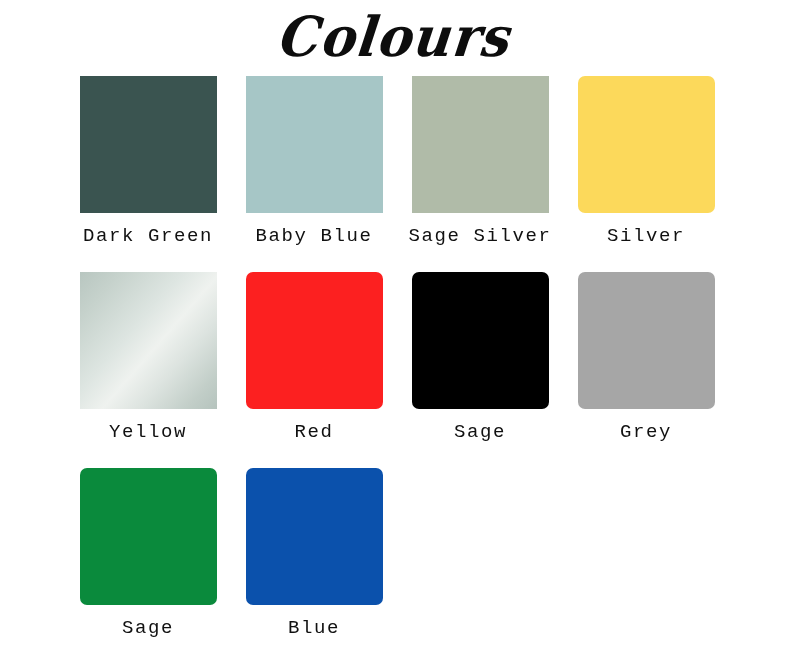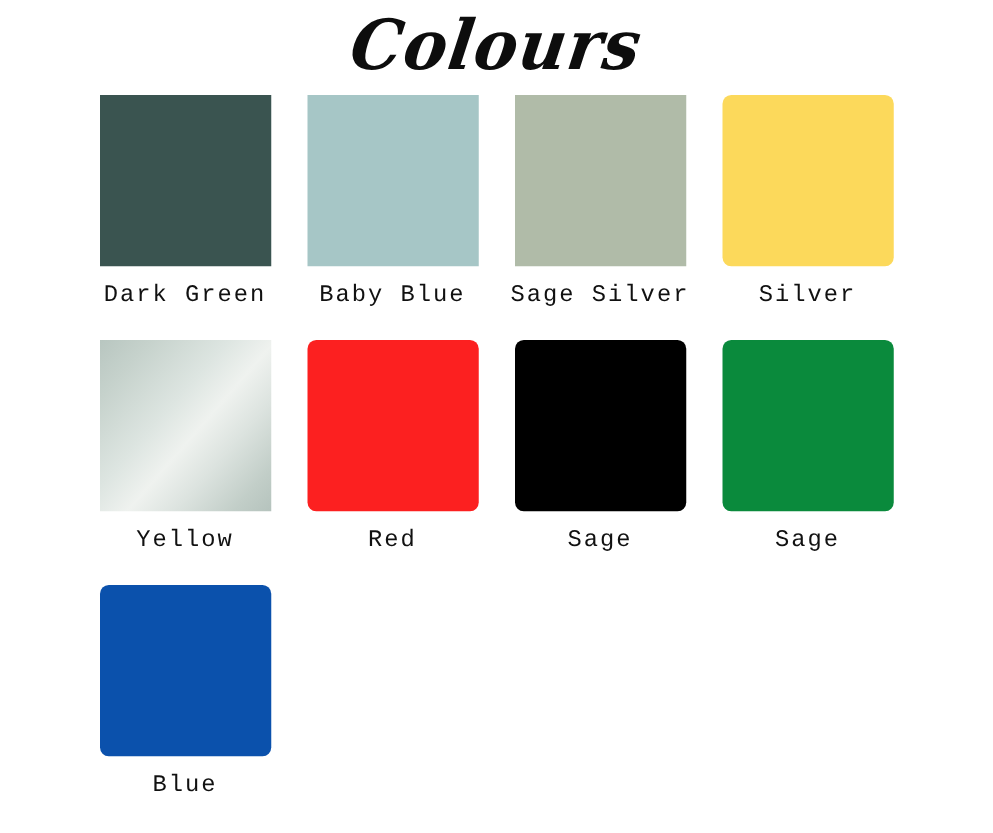--- a/index.html
+++ b/index.html
@@ -114,20 +114,24 @@
       </div>
       <div class="cell">
         <div class="swatch r1" style="background: rgb(252, 32, 32);"></div>
         <div class="label">Red</div>
       </div>
       <div class="cell">
         <div class="swatch r1" style="background: rgb(0, 0, 0);"></div>
         <div class="label">Sage</div>
       </div>
       <div class="cell">
+        <div class="swatch r1" style="background: rgb(166, 166, 166);"></div>
+        <div class="label">Grey</div>
+      </div>
+      <div class="cell">
         <div class="swatch r1" style="background: rgb(10, 138, 60);"></div>
         <div class="label">Sage</div>
       </div>
       <div class="cell">
         <div class="swatch r1" style="background: rgb(11, 81, 172);"></div>
         <div class="label">Blue</div>
       </div>
     </div>
 
 </div>

